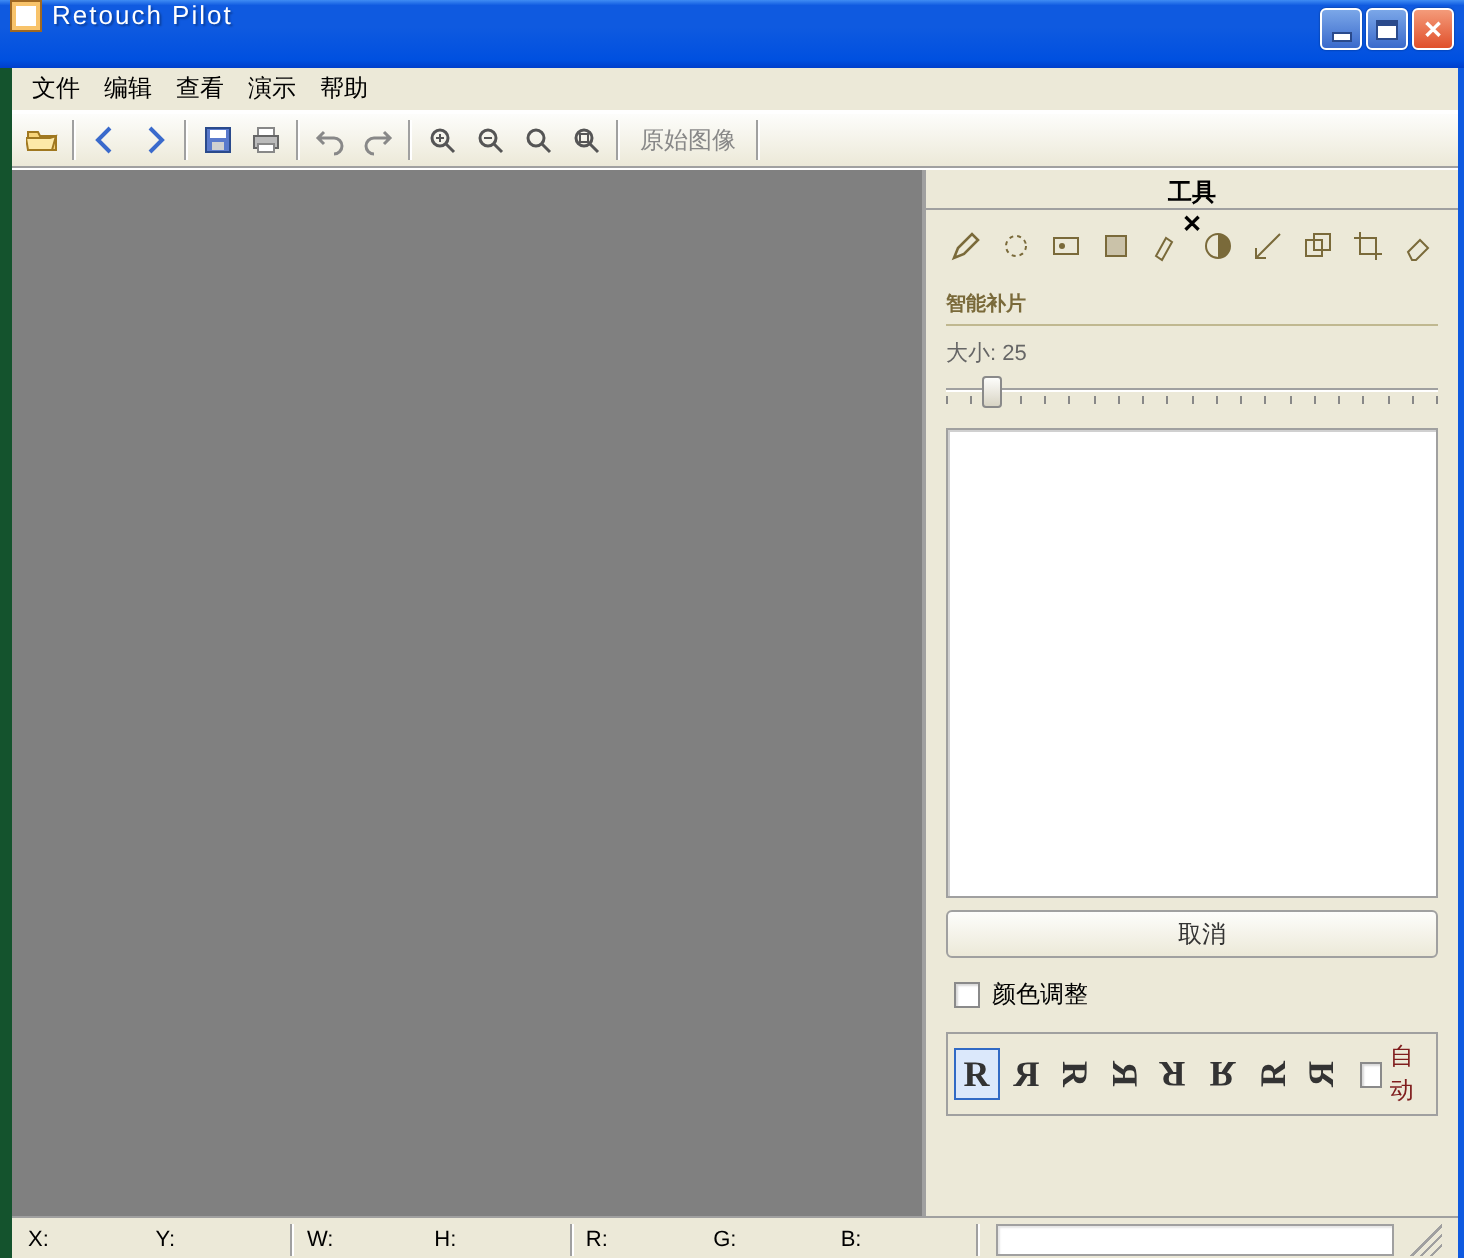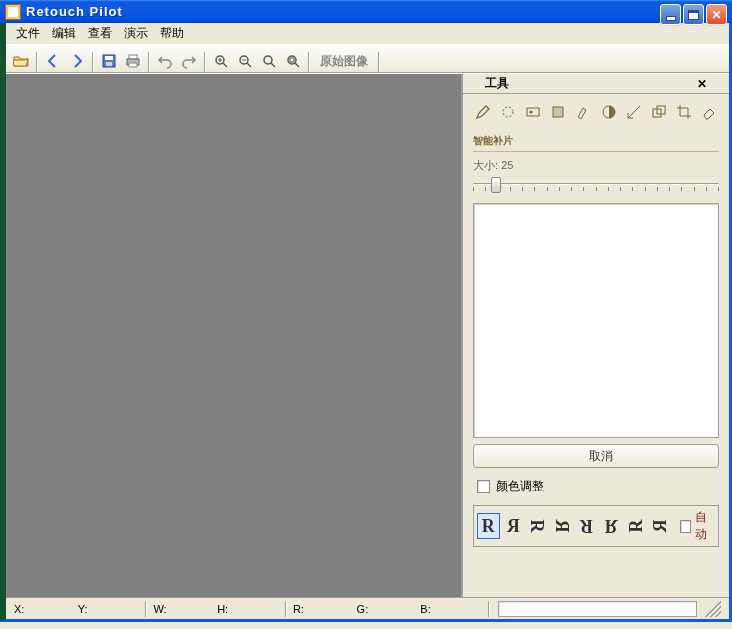--- a/index.html
+++ b/index.html
@@ -1,53 +1,53 @@
 <!DOCTYPE html>
 <html><head>
 <meta charset="utf-8">
 <style>
 * { box-sizing: border-box; margin: 0; padding: 0; }
 body { font-family: "Microsoft YaHei", "SimSun", Tahoma, sans-serif; font-size: 12px; background: #ece9d8; overflow: hidden; width: 732px; height: 629px; }
 
 
-.titlebar { height: 23px; background: linear-gradient(to bottom, #3f8cf3 0%, #0f5ae0 8%, #0f5ae0 40%, #0050e0 88%, #003fcc 100%); display: flex; align-items: center; padding: 0 5px; color: #fff; font-weight: bold; position: relative; }
+.titlebar { height: 34px; background: linear-gradient(to bottom, #3f8cf3 0%, #0f5ae0 8%, #0f5ae0 40%, #0050e0 88%, #003fcc 100%); display: flex; align-items: flex-start; padding: 0 5px; color: #fff; font-weight: normal; position: relative; }
 .titlebar .appicon { width: 16px; height: 16px; background: #f8c36a; border: 1px solid #a06820; margin-right: 5px; position: relative; }
 .titlebar .appicon::after { content: ""; position: absolute; left: 2px; top: 2px; right: 2px; bottom: 2px; background: #fff; }
 .titlebar .title { font-size: 13px; text-shadow: 1px 1px 1px rgba(0,0,0,.3); letter-spacing: 1px; }
 .winbtns { position: absolute; right: 5px; top: 4px; display: flex; gap: 2px; }
 .winbtn { width: 21px; height: 21px; border-radius: 3px; display: flex; align-items: center; justify-content: center; font-weight: bold; font-size: 13px; color: #fff; cursor: pointer; }
 .winbtn.min, .winbtn.max { background: linear-gradient(to bottom, #7ba7e8, #3a6acc); border: 1px solid #fff; box-shadow: 0 0 1px rgba(0,0,0,.5); }
 .winbtn.close { background: linear-gradient(to bottom, #f49b7a, #e0502b); border: 1px solid #fff; box-shadow: 0 0 1px rgba(0,0,0,.5); }
 .winbtn.min::after { content:""; width:8px; height:3px; background:#fff; border:1px solid #2a4a8c; position:relative; top:4px; }
 .winbtn.max::after { content:""; width:9px; height:8px; border:1px solid #2a4a8c; background:#fff; box-shadow: inset 0 2px 0 #2a4a8c; }
 .winbtn.close::after { content:"✕"; font-size:12px; color:#fff; }
 
 
 .winframe { border-left: 6px solid #14532d; border-right: 3px solid #0f5ae0; border-bottom: 3px solid #0f5ae0; height: 599px; background: #ece9d8; display: flex; flex-direction: column; }
 
 
 .menubar { background: #ece9d8; border-bottom: 1px solid #fff; display: flex; padding: 2px 4px; height: 22px; align-items:center; }
 .menuitem { padding: 2px 6px; cursor: pointer; }
 
 
-.toolbar { background: linear-gradient(to bottom, #fdfdfb, #ece9d8); border-top:1px solid #fff; border-bottom: 1px solid #a0a0a0; height: 28px; display: flex; align-items: flex-end; padding: 0 4px; gap: 2px; font-weight: bold; }
+.toolbar { background: linear-gradient(to bottom, #fdfdfb, #ece9d8); border-top:1px solid #fff; border-bottom: 1px solid #a0a0a0; height: 28px; display: flex; align-items: center; padding: 0 4px; gap: 2px; }
 .tbtn { width: 22px; height: 22px; display:flex; align-items:center; justify-content:center; cursor:pointer; border-radius:2px; }
 .tsep { width: 2px; height: 20px; border-left:1px solid #a0a0a0; border-right:1px solid #fff; margin: 0 2px; }
 .tlabel { padding: 2px 6px; color:#888; }
 
 
 .ic { width:16px; height:16px; display:block; }
 
 
 .mainrow { flex:1; display:flex; background:#808080; border-top:1px solid #fff; min-height:0; }
 .canvas { flex:1; background:#808080; }
 
 
 .toolpanel { width:268px; background:#ece9d8; border-left:2px solid #a0a0a0; display:flex; flex-direction:column; }
-.panelhdr { background:#ece9d8; border-bottom:1px solid #a0a0a0; padding:3px 22px; font-weight:bold; display:flex; justify-content:space-between; align-items:center; height:20px; }
+.panelhdr { background:#ece9d8; border-bottom:1px solid #a0a0a0; padding:3px 22px; font-weight:bold; display:flex; justify-content:space-between; align-items:center; height:20px;flex-direction:column; }
 .panelhdr .x { cursor:pointer; font-size:12px; }
 .panelbody { padding:8px 10px 10px 10px; display:flex; flex-direction:column; gap:6px; }
 
 .toolicons { display:flex; gap:6px; padding: 0 0 6px 0; }
 .toolicn { width:20px; height:20px; display:flex; align-items:center; justify-content:center; cursor:pointer; }
 
 .sectitle { color:#7a6a3a; font-size:10px; font-weight:bold; border-bottom:1px solid #c0b890; padding-bottom:3px; }
 
 .sliderrow { display:flex; flex-direction:column; gap:2px; }
 .sliderlbl { color:#666; font-size:11px; }

